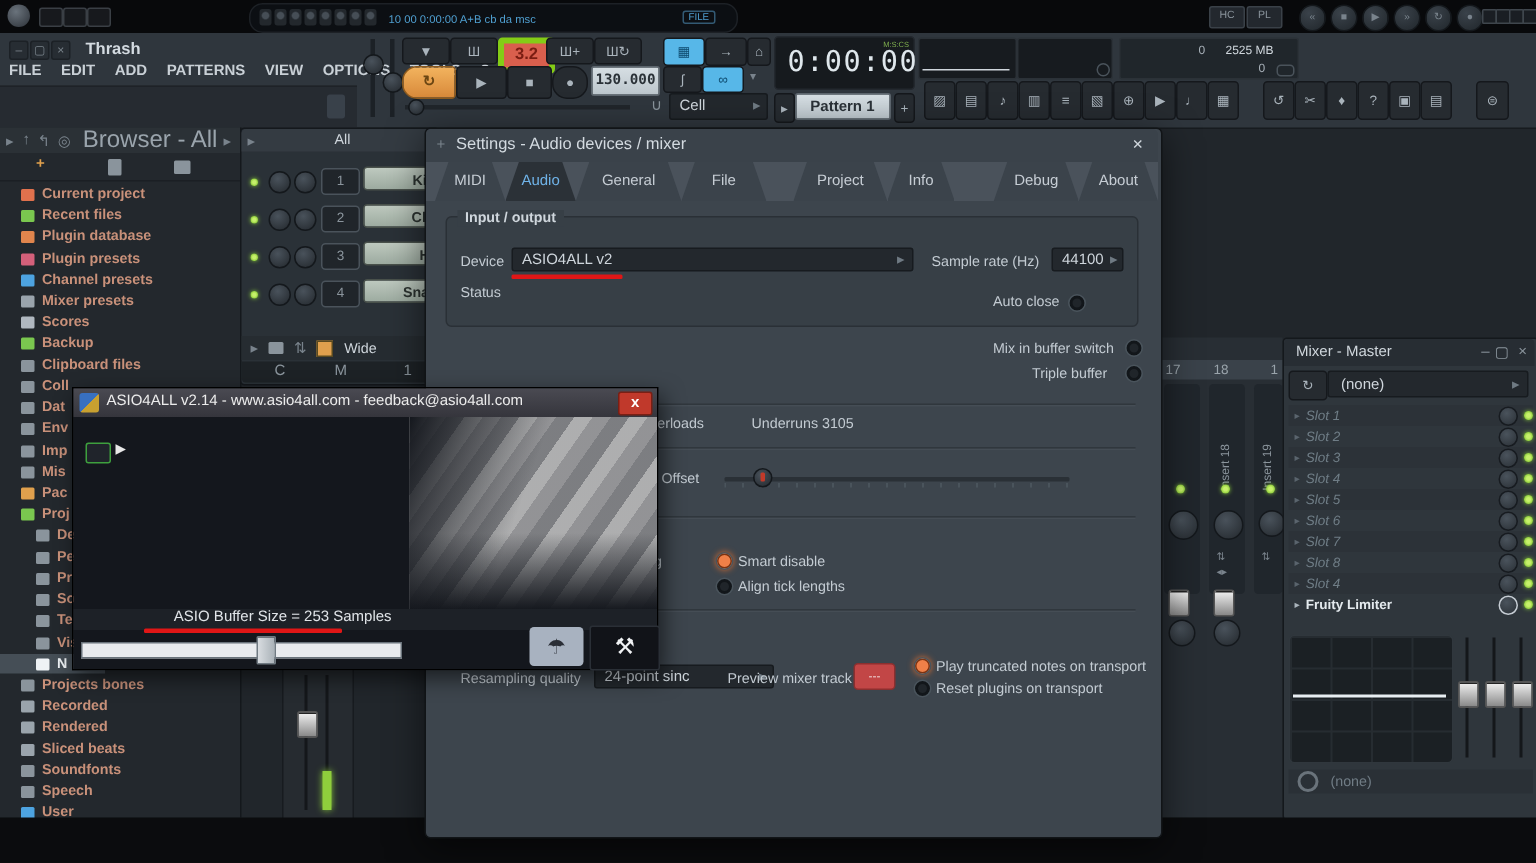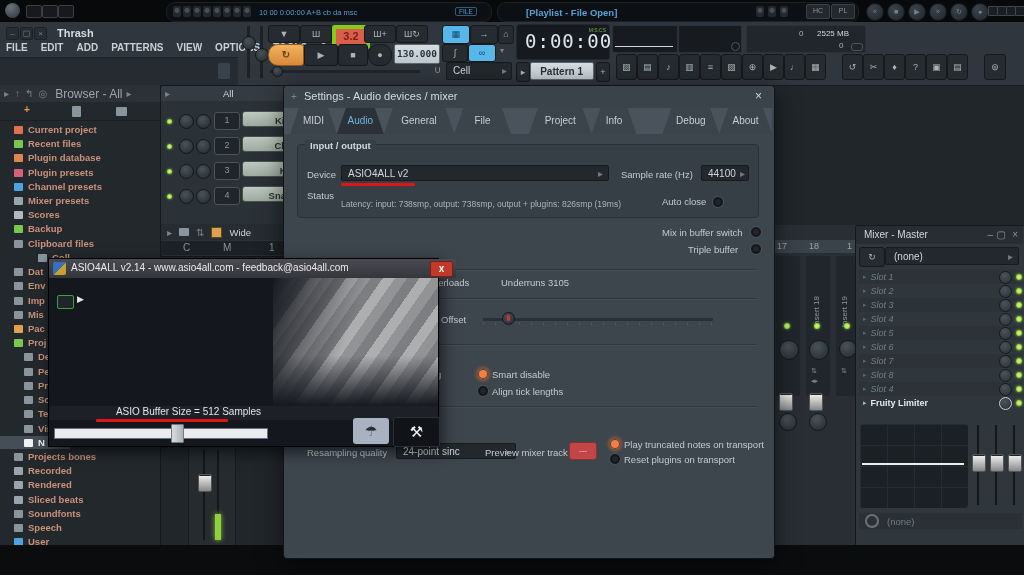--- a/index.html
+++ b/index.html
@@ -56,21 +56,21 @@
          border:1px solid #4a545c;box-shadow:inset 0 0 0 2px #12161a;vertical-align:middle;}
   .radio.on{background:#f08048;box-shadow:inset 0 0 0 1px #7a3414,0 0 4px #d06a30;}
   .divider{height:1px;background:#30373d;box-shadow:0 1px 0 #454d55;}
   .slabel{color:#c3cbd2;font-size:9.5px;}
   .stext{color:#aab3ba;font-size:8.5px;}
   .redline{background:#e01616;height:3px;border-radius:1px;}
   
   #asio{left:48px;top:258px;width:389px;height:187px;z-index:50;border:1px solid #000;
         box-shadow:3px 5px 14px rgba(0,0,0,.6);}
   #asio-title{left:0;top:0;width:389px;height:19px;background:linear-gradient(#4a4a52,#35353c);
-              color:#ececec;font-size:10px;padding-left:18px;}
+              color:#ececec;font-size:10px;}
   #asio-body{left:0;top:19px;width:389px;height:168px;background:#14171d;}
   .asio-img{background:
      repeating-linear-gradient(125deg,#c9c9c9 0 10px,#a9a9ab 10px 20px,#8f9093 20px 30px);
      opacity:.85;}
   
   #master{left:855px;top:225px;width:169px;height:320px;background:#2f363c;border:1px solid #14181c;
           border-radius:3px;z-index:20;}
   .slotrow{left:3px;width:163px;height:14px;display:flex;align-items:center;}
   .slotrow:nth-child(odd){background:#2c3238;}
   .slotname{color:#6f7d86;font-style:italic;font-size:9px;flex:1;}
@@ -98,26 +98,20 @@
       <div class="abs dotico" style="left:6px;top:3px;"></div>
       <div class="abs dotico" style="left:16px;top:3px;"></div>
       <div class="abs dotico" style="left:26px;top:3px;"></div>
       <div class="abs dotico" style="left:36px;top:3px;"></div>
       <div class="abs dotico" style="left:46px;top:3px;"></div>
       <div class="abs dotico" style="left:56px;top:3px;"></div>
       <div class="abs dotico" style="left:66px;top:3px;"></div>
       <div class="abs dotico" style="left:76px;top:3px;"></div>
       <span class="abs lcdtext" style="left:92px;top:5px;">10    00    0:00:00    A+B   cb    da    msc</span>
       <span class="abs lcdtext" style="left:288px;top:4px;border:1px solid #335a74;border-radius:2px;padding:0 3px;font-size:6.5px;">FILE</span>
-    </div>
-    <div class="abs lcd" style="left:497px;top:2px;width:360px;height:18px;">
-      <span class="abs titletext" style="left:28px;top:4px;">[Playlist - File Open]</span>
-      <div class="abs dotico" style="left:258px;top:3px;"></div>
-      <div class="abs dotico" style="left:270px;top:3px;"></div>
-      <div class="abs dotico" style="left:282px;top:3px;"></div>
     </div>
     <div class="abs roundbtn" style="left:866px;top:3px;">«</div>
     <div class="abs roundbtn" style="left:887px;top:3px;">■</div>
     <div class="abs roundbtn" style="left:908px;top:3px;">▶</div>
     <div class="abs roundbtn" style="left:929px;top:3px;">»</div>
     <div class="abs roundbtn" style="left:950px;top:3px;">↻</div>
     <div class="abs roundbtn" style="left:971px;top:3px;">●</div>
 
     <div class="abs hcpl" style="left:806px;top:4px;width:22px;height:13px;">HC</div>
     <div class="abs hcpl" style="left:831px;top:4px;width:22px;height:13px;">PL</div>
@@ -213,21 +207,21 @@
     <div class="abs tbtn" style="left:947px;top:32px;width:19px;height:24px;line-height:24px;">▤</div>
     <div class="abs tbtn" style="left:984px;top:32px;width:20px;height:24px;line-height:24px;">⊜</div>
   </div>
 
   <div class="abs" id="browser">
     <div class="abs" style="left:0;top:0;width:160px;height:17px;background:#2b3136;display:flex;align-items:center;">
       <span style="margin-left:4px;color:#79838c;">▸</span>
       <span style="margin-left:6px;color:#79838c;">↑</span>
       <span style="margin-left:5px;color:#79838c;">↰</span>
       <span style="margin-left:5px;color:#79838c;">◎</span>
-      <span style="margin-left:8px;color:#9aa4ac;font-size:12px;">Browser - All</span>
+      <span style="margin-left:8px;color:#9aa4ac;font-size:16px;">Browser - All</span>
       <span style="margin-left:4px;color:#79838c;">▸</span>
     </div>
     <div class="abs" style="left:0;top:17px;width:160px;height:18px;background:#23282d;border-bottom:1px solid #1b1f24;">
       <span class="abs" style="left:24px;top:2px;color:#e0a04d;font-weight:bold;">+</span>
       <div class="abs" style="left:72px;top:4px;width:9px;height:11px;background:#8a949c;border-radius:1px;"></div>
       <div class="abs" style="left:116px;top:5px;width:11px;height:9px;background:#8a949c;border-radius:1px;"></div>
     </div>
 
     <div class="abs b-item" style="top:38px;">
         <span class="b-ico" style="background:#e0714d"></span>
@@ -258,21 +252,21 @@
         <span class="b-label">Scores</span>
       </div>
     <div class="abs b-item" style="top:137px;">
         <span class="b-ico" style="background:#7ac74f"></span>
         <span class="b-label">Backup</span>
       </div>
     <div class="abs b-item" style="top:152px;">
         <span class="b-ico" style="background:#8a949c"></span>
         <span class="b-label">Clipboard files</span>
       </div>
-    <div class="abs b-item" style="top:166px;margin-left:24px;">
+    <div class="abs b-item" style="top:166px;">
         <span class="b-ico" style="background:#8a949c"></span>
         <span class="b-label">Coll</span>
       </div>
     <div class="abs b-item" style="top:180px;">
         <span class="b-ico" style="background:#8a949c"></span>
         <span class="b-label">Dat</span>
       </div>
     <div class="abs b-item" style="top:194px;">
         <span class="b-ico" style="background:#8a949c"></span>
         <span class="b-label">Env</span>
@@ -559,21 +553,20 @@
       <span>ASIO4ALL v2</span>
       <span class="abs" style="right:5px;top:0;color:#6f7a83;">▸</span>
     </div>
     <div class="abs redline" style="left:57px;top:97px;width:74px;"></div>
     <span class="abs slabel" style="left:337px;top:83px;">Sample rate (Hz)</span>
     <div class="abs field" style="left:417px;top:79px;width:48px;height:16px;line-height:16px;padding-left:6px;box-sizing:border-box;">
       <span>44100</span>
       <span class="abs" style="right:3px;top:0;color:#6f7a83;">▸</span>
     </div>
     <span class="abs slabel" style="left:23px;top:104px;">Status</span>
-    <div class="abs stext" style="left:57px;top:113px;">Latency: input: 738smp, output: 738smp, output + plugins: 826smp (19ms)</div>
     <span class="abs slabel" style="left:378px;top:110px;">Auto close</span>
     <span class="abs radio" style="left:428px;top:110px;"></span>
 
     <span class="abs slabel" style="left:378px;top:141px;">Mix in buffer switch</span>
     <span class="abs radio" style="left:466px;top:140px;"></span>
     <span class="abs slabel" style="left:404px;top:158px;">Triple buffer</span>
     <span class="abs radio" style="left:466px;top:157px;"></span>
 
     <div class="abs divider" style="left:13px;top:183px;width:460px;"></div>
     <span class="abs slabel" style="left:142px;top:191px;">Overloads</span>
@@ -612,21 +605,21 @@
       <span class="abs" style="left:4px;top:3px;width:13px;height:13px;background:linear-gradient(135deg,#3870c0 50%,#c8a030 50%);border-radius:2px;"></span>
       <span class="abs" style="left:22px;top:3px;">ASIO4ALL v2.14 - www.asio4all.com - feedback@asio4all.com</span>
       <span class="abs" style="right:3px;top:2px;width:21px;height:14px;background:#c0392b;border:1px solid #7a1f14;border-radius:2px;color:#fff;font-weight:bold;font-size:10px;text-align:center;line-height:13px;">x</span>
     </div>
     <div class="abs" id="asio-body">
       <div class="abs asio-img" style="left:224px;top:0;width:165px;height:129px;"></div>
       <div class="abs" style="left:224px;top:0;width:165px;height:129px;background:linear-gradient(110deg,#14171d 0%,rgba(20,23,29,0) 45%),linear-gradient(0deg,#14171d 0%,rgba(20,23,29,0) 40%);"></div>
       <div class="abs" style="left:8px;top:17px;width:15px;height:12px;background:#20242b;border:1px solid #3ea03e;border-radius:2px;"></div>
       <span class="abs" style="left:28px;top:16px;color:#e8e8e8;font-size:9px;">▶</span>
       <div class="abs" style="left:0;top:128px;width:389px;height:14px;background:#1d2127;text-align:center;">
-        <span style="color:#e0e4e8;font-size:10px;margin-right:110px;">ASIO Buffer Size = 512 Samples</span>
+        <span style="color:#e0e4e8;font-size:10px;margin-right:110px;">ASIO Buffer Size = 253 Samples</span>
       </div>
       <div class="abs redline" style="left:47px;top:141px;width:132px;"></div>
       <div class="abs" style="left:5px;top:150px;width:212px;height:9px;background:#e9ebee;border:1px solid #6a737b;"></div>
       <div class="abs" style="left:122px;top:146px;width:11px;height:17px;background:linear-gradient(90deg,#d8dce0,#aab2b8);border:1px solid #707a82;border-radius:1px;"></div>
       <div class="abs" style="left:304px;top:140px;width:36px;height:26px;background:#a8b2c0;border-radius:3px;text-align:center;line-height:26px;color:#2a2e36;font-size:14px;">☂</div>
       <div class="abs" style="left:344px;top:139px;width:45px;height:28px;background:#111318;border:1px solid #2a2f36;border-radius:2px;text-align:center;line-height:28px;color:#f0f2f4;font-size:15px;">⚒</div>
     </div>
   </div>
 
 </div>

